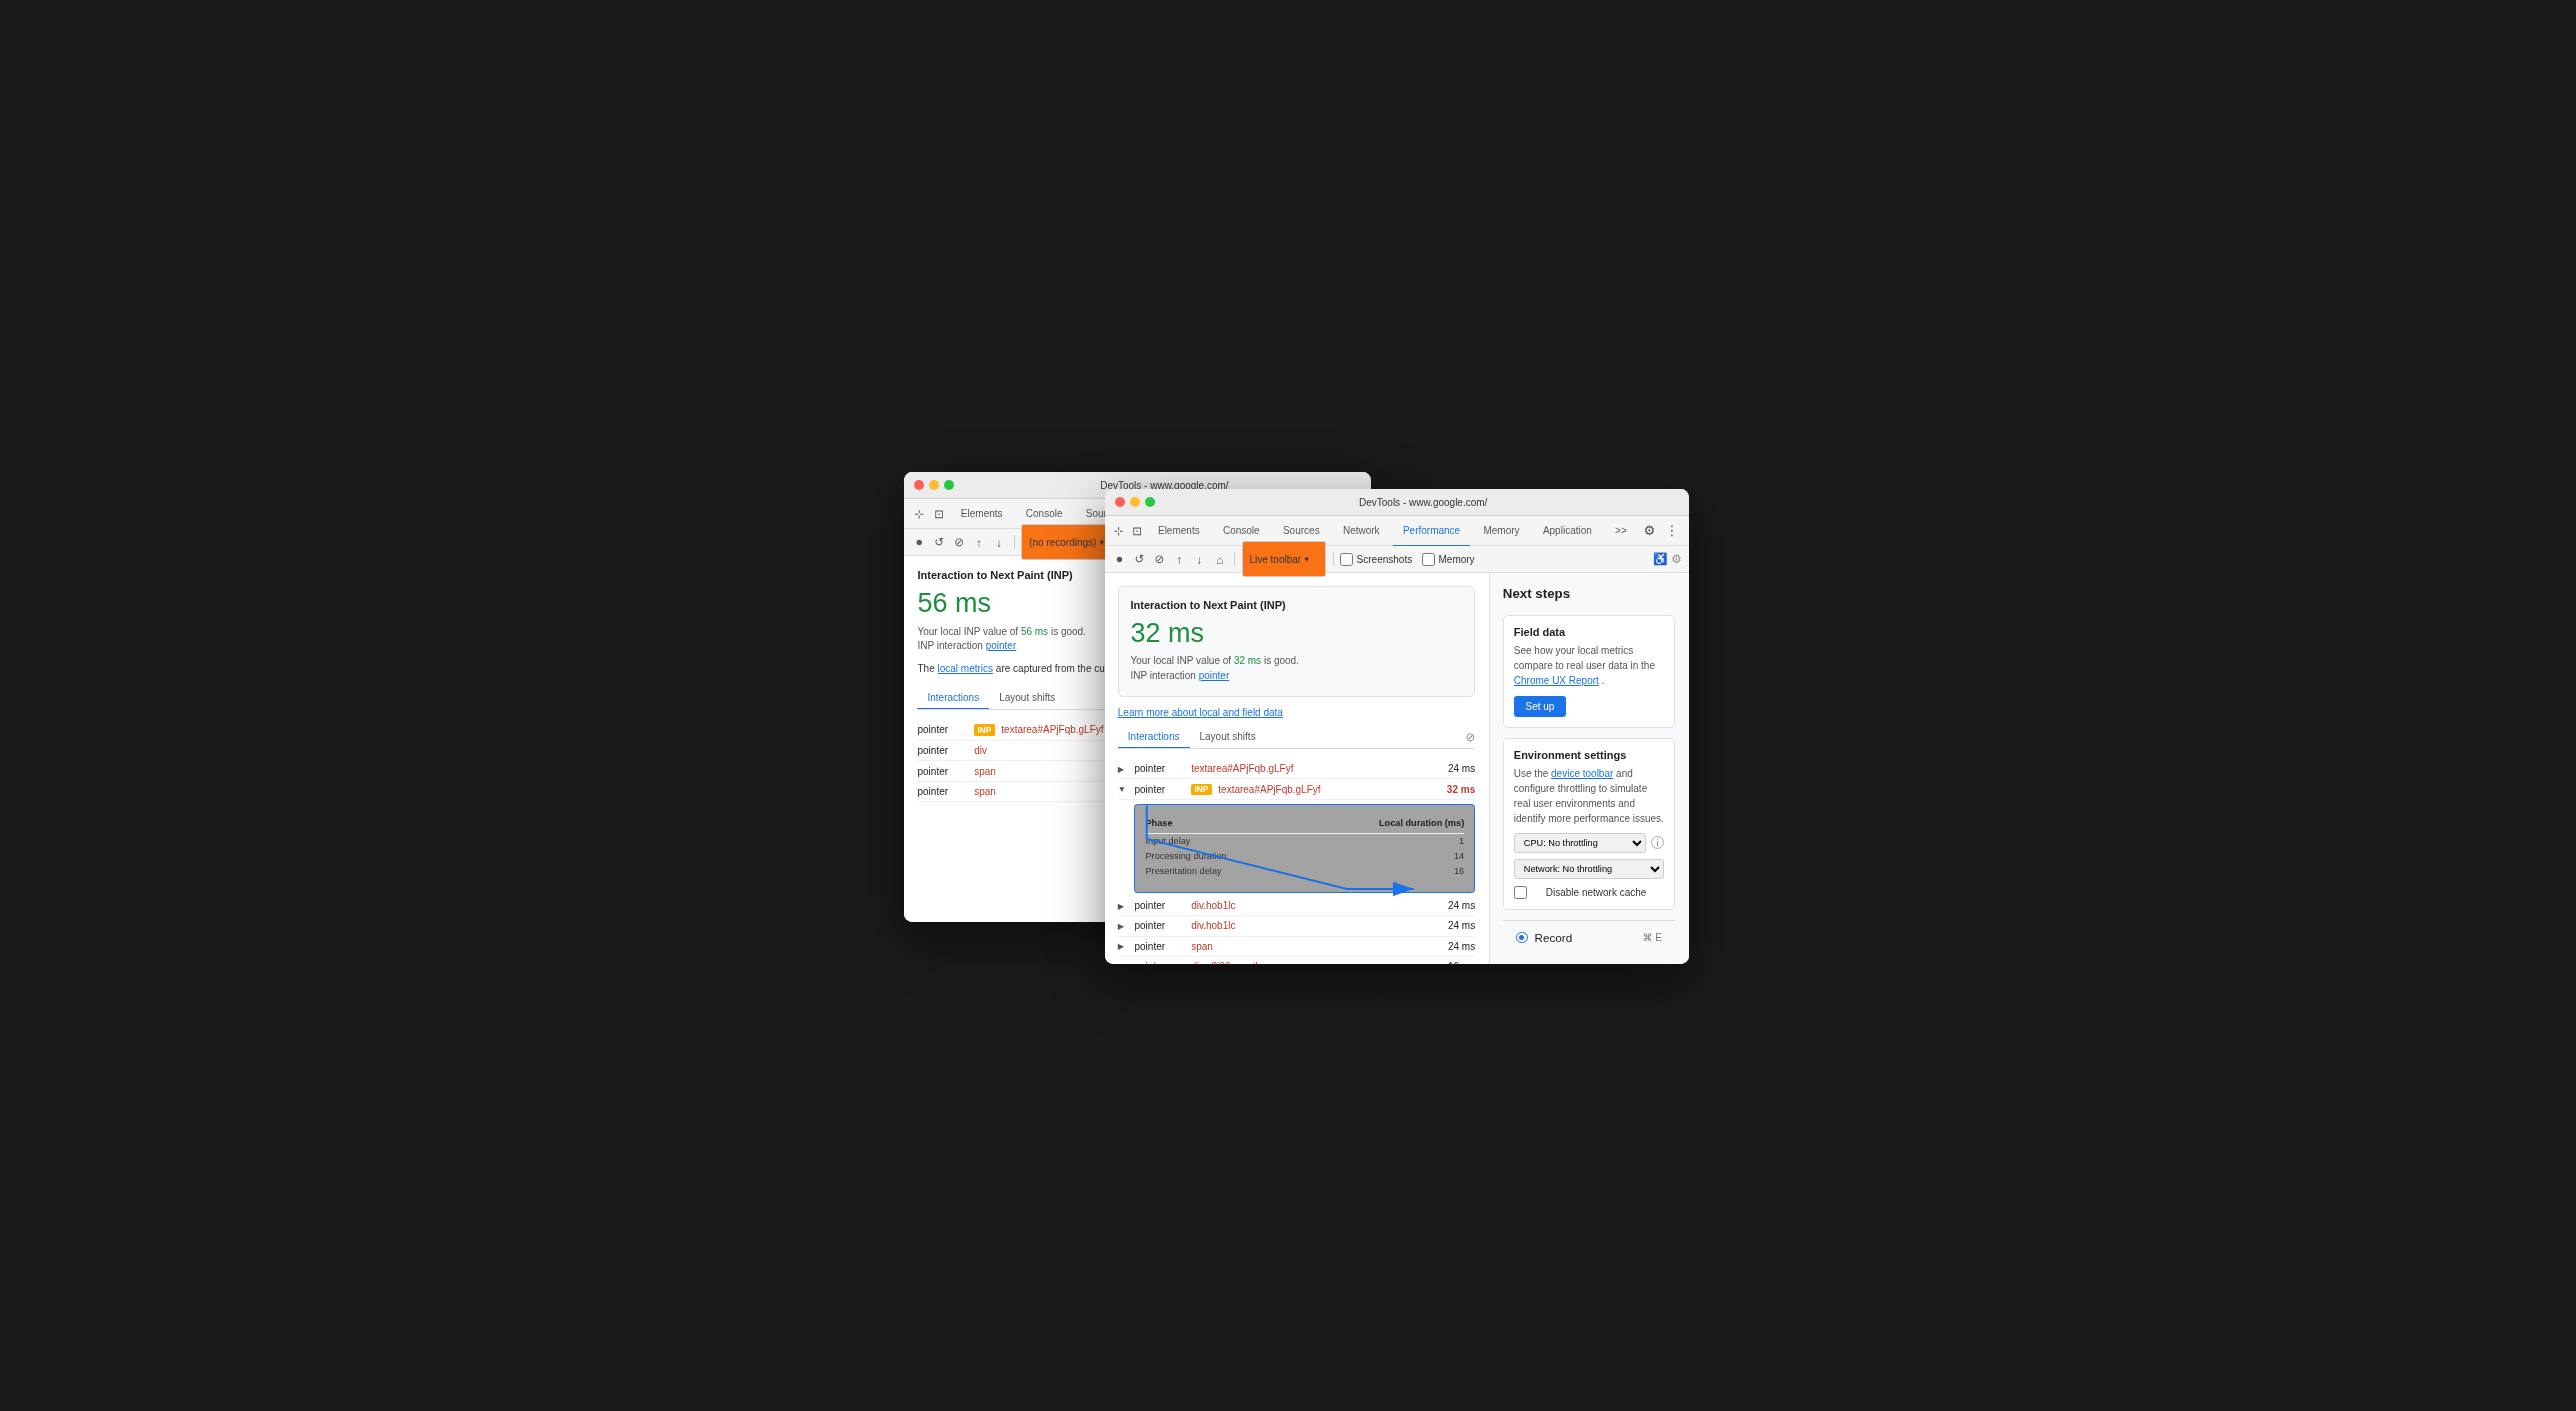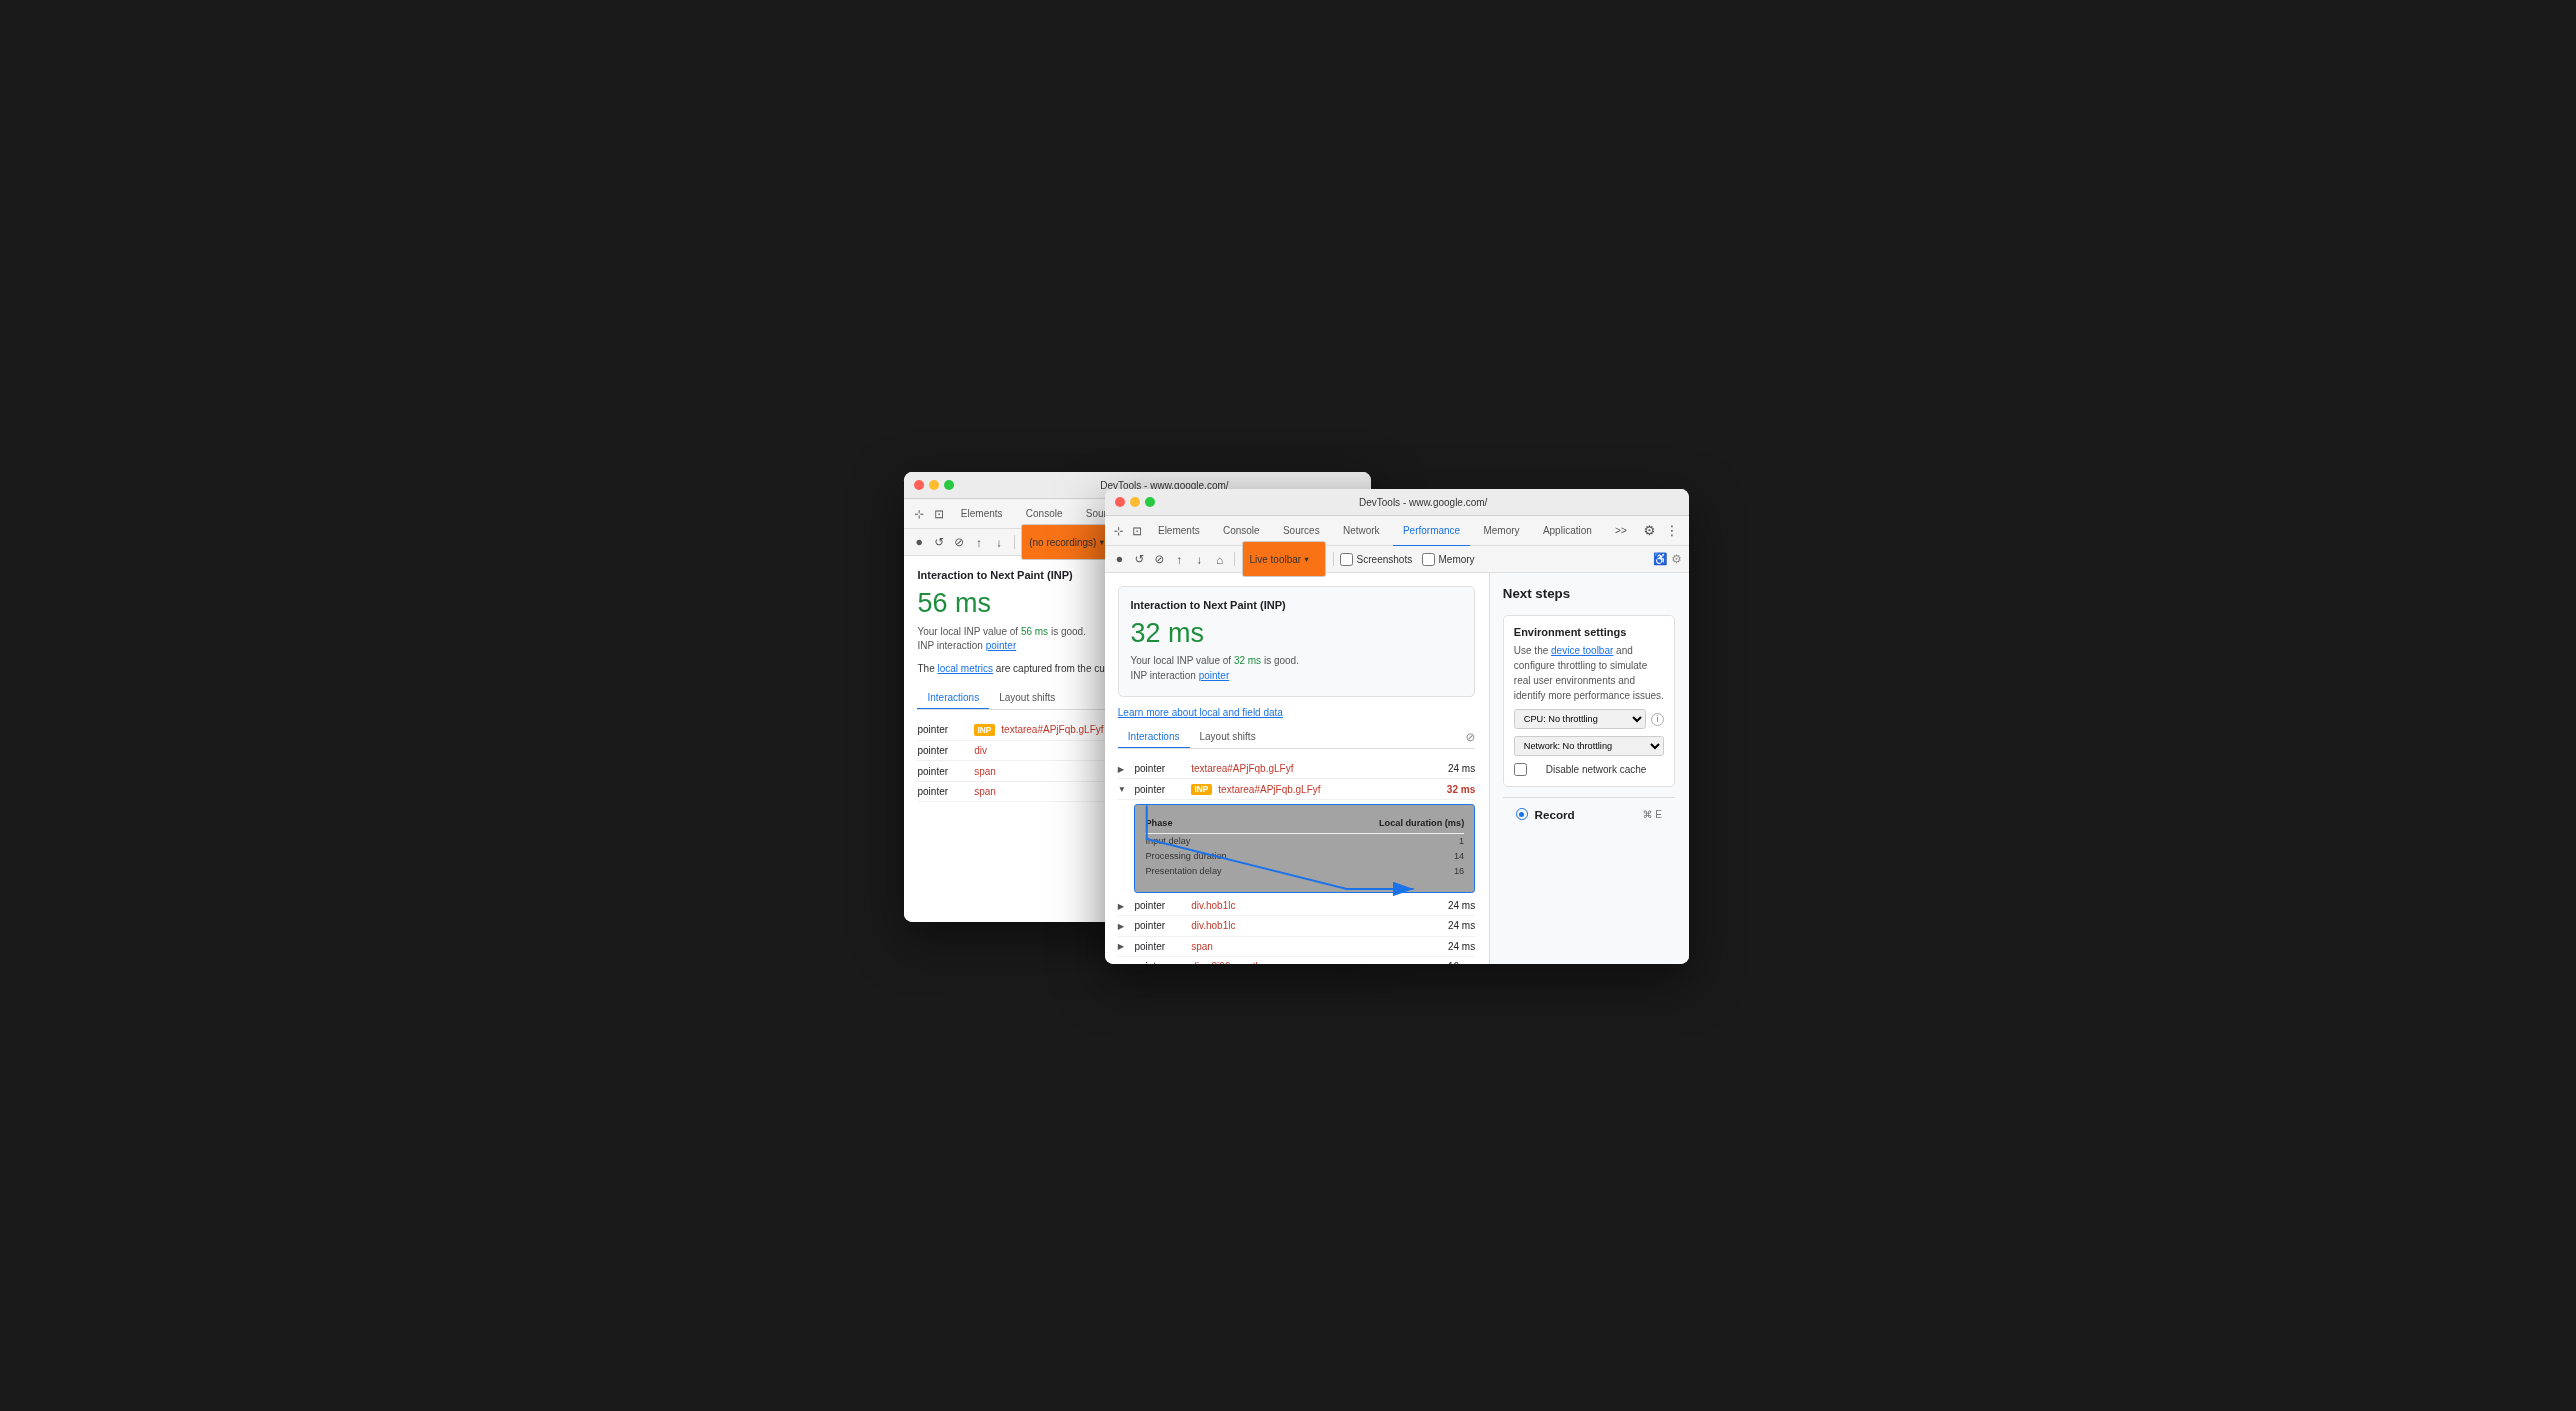--- a/index.html
+++ b/index.html
@@ -418,21 +418,21 @@
       align-items: center;
       justify-content: space-between;
       background: #f8f9fa;
     }
 
     .record-button {
       display: flex;
       align-items: center;
       gap: 6.7px;
       font-size: 11.7px;
-      font-weight: 700;
+      font-weight: 400;
       color: #202124;
       cursor: pointer;
       background: none;
       border: none;
     }
 
     .record-dot {
       width: 11.7px;
       height: 11.7px;
       border-radius: 50%;
@@ -766,20 +766,29 @@
           <span class="row-arrow">▶</span>
           <span class="row-type">pointer</span>
           <span class="row-element">div.o3j99.qarstb</span>
           <span class="row-duration">16 ms</span>
         </div>
       </div>
 
       <div class="next-steps-panel">
         <div class="next-steps-title">Next steps</div>
 
+        <div class="card">
+          <div class="card-title">Field data</div>
+          <div class="card-desc">
+            <span>See how your local metrics compare to real user data in the</span>
+            <span class="link">Chrome UX Report</span>
+            <span>.</span>
+          </div>
+          <button class="setup-button">Set up</button>
+        </div>
 
         <div class="env-settings-card">
           <div class="card-title">Environment settings</div>
           <div class="card-desc">
             <span>Use the</span>
             <span class="link">device toolbar</span>
             <span>and configure throttling to simulate real user environments and identify more performance issues.</span>
           </div>
 
           <div class="env-dropdown">

